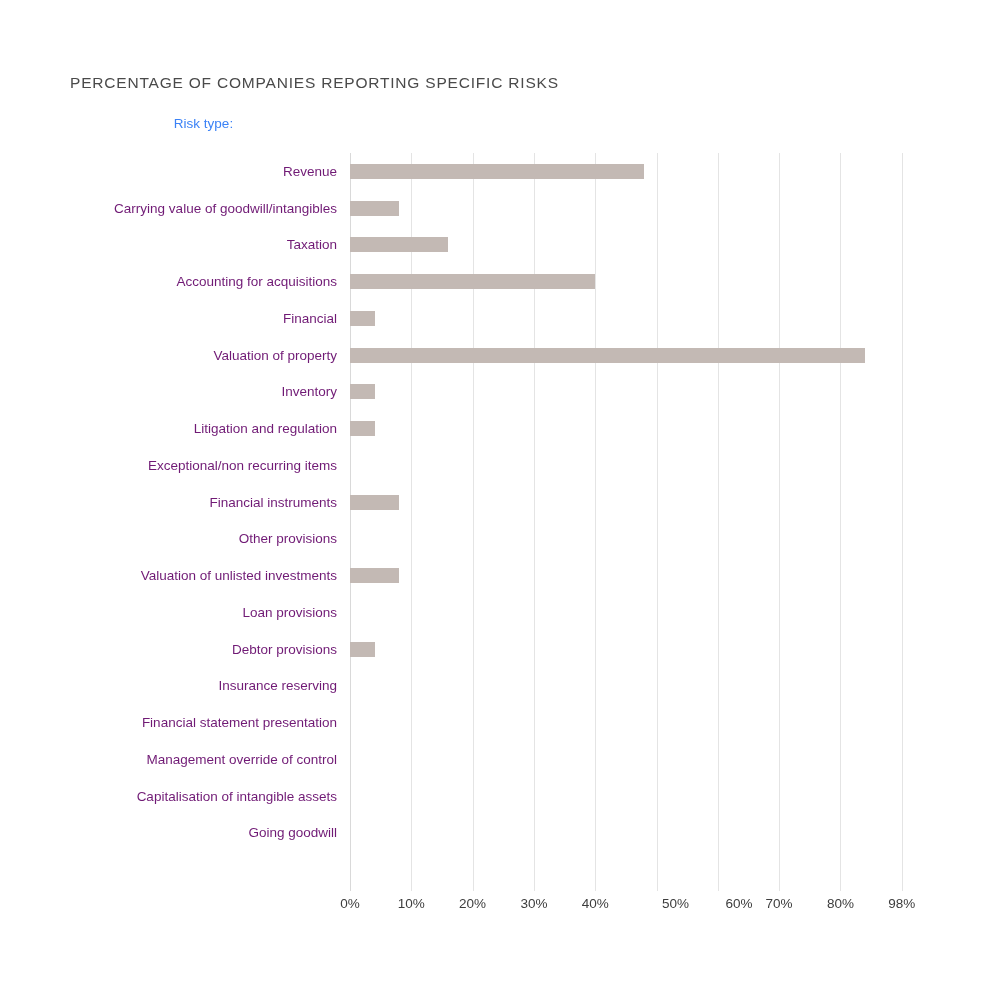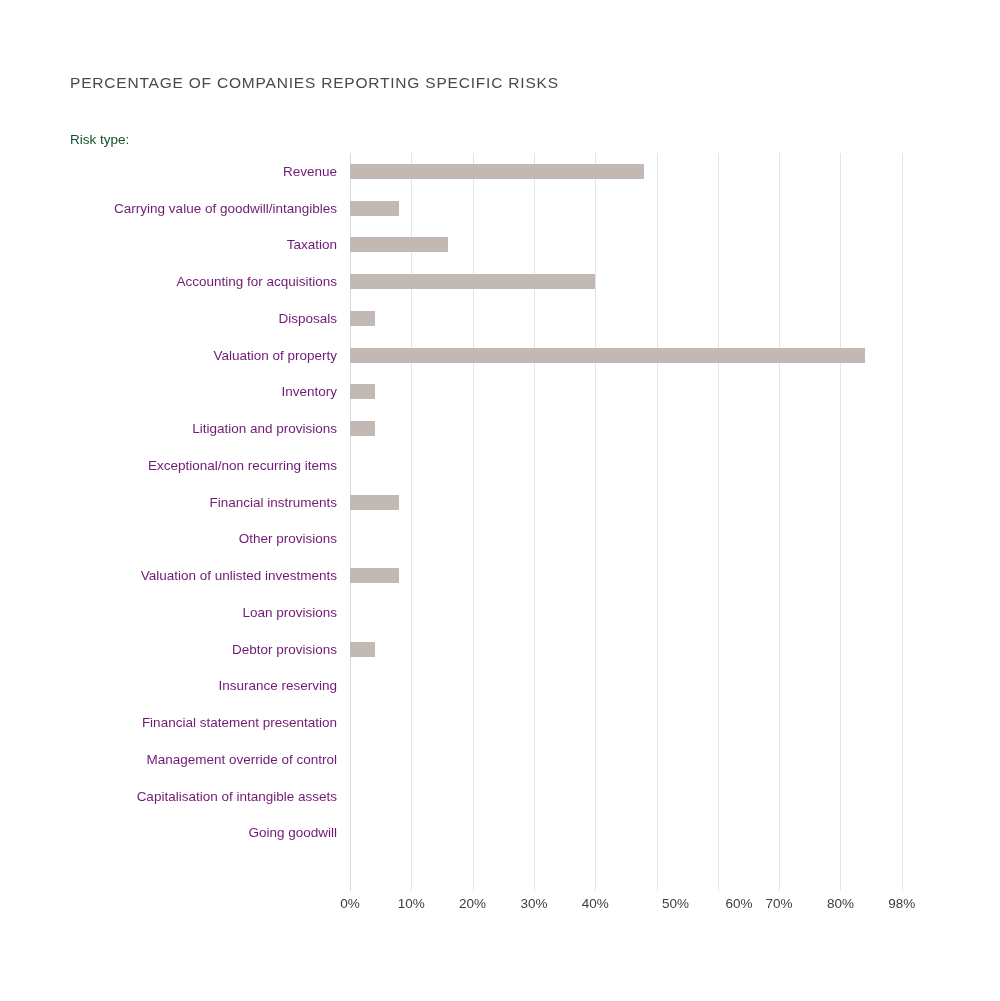--- a/index.html
+++ b/index.html
@@ -22,26 +22,26 @@
     top: 74px;
     font-size: 15.5px;
     font-weight: 400;
     letter-spacing: 0.8px;
     color: #4a4a4a;
     margin: 0;
   }
   .risk-type-header {
     position: absolute;
     left: 70px;
-    top: 132px;
+    top: 116px;
     width: 267px;
-    text-align: left;
+    text-align: center;
     padding-right: 13px;
     font-size: 13.5px;
-    color: #14532d;
+    color: #3b82f6;
   }
   .chart-area {
     position: absolute;
     left: 70px;
     top: 153px;
     width: 865px;
     height: 735px;
   }
   .grid-overlay {
     position: absolute;
@@ -147,39 +147,39 @@
             <div class="bar" style="width: 98.08px; background: rgb(195, 185, 180);"></div>
           </div>
         </div>
         <div class="row">
           <div class="row-label">Accounting for acquisitions</div>
           <div class="bar-track">
             <div class="bar" style="width: 245.2px; background: rgb(195, 185, 180);"></div>
           </div>
         </div>
         <div class="row">
-          <div class="row-label">Disposals</div>
+          <div class="row-label">Financial</div>
           <div class="bar-track">
             <div class="bar" style="width: 24.52px; background: rgb(195, 185, 180);"></div>
           </div>
         </div>
         <div class="row">
           <div class="row-label">Valuation of property</div>
           <div class="bar-track">
             <div class="bar" style="width: 514.92px; background: rgb(195, 185, 180);"></div>
           </div>
         </div>
         <div class="row">
           <div class="row-label">Inventory</div>
           <div class="bar-track">
             <div class="bar" style="width: 24.52px; background: rgb(195, 185, 180);"></div>
           </div>
         </div>
         <div class="row">
-          <div class="row-label">Litigation and provisions</div>
+          <div class="row-label">Litigation and regulation</div>
           <div class="bar-track">
             <div class="bar" style="width: 24.52px; background: rgb(195, 185, 180);"></div>
           </div>
         </div>
         <div class="row">
           <div class="row-label">Exceptional/non recurring items</div>
           <div class="bar-track"></div>
         </div>
         <div class="row">
           <div class="row-label">Financial instruments</div>

